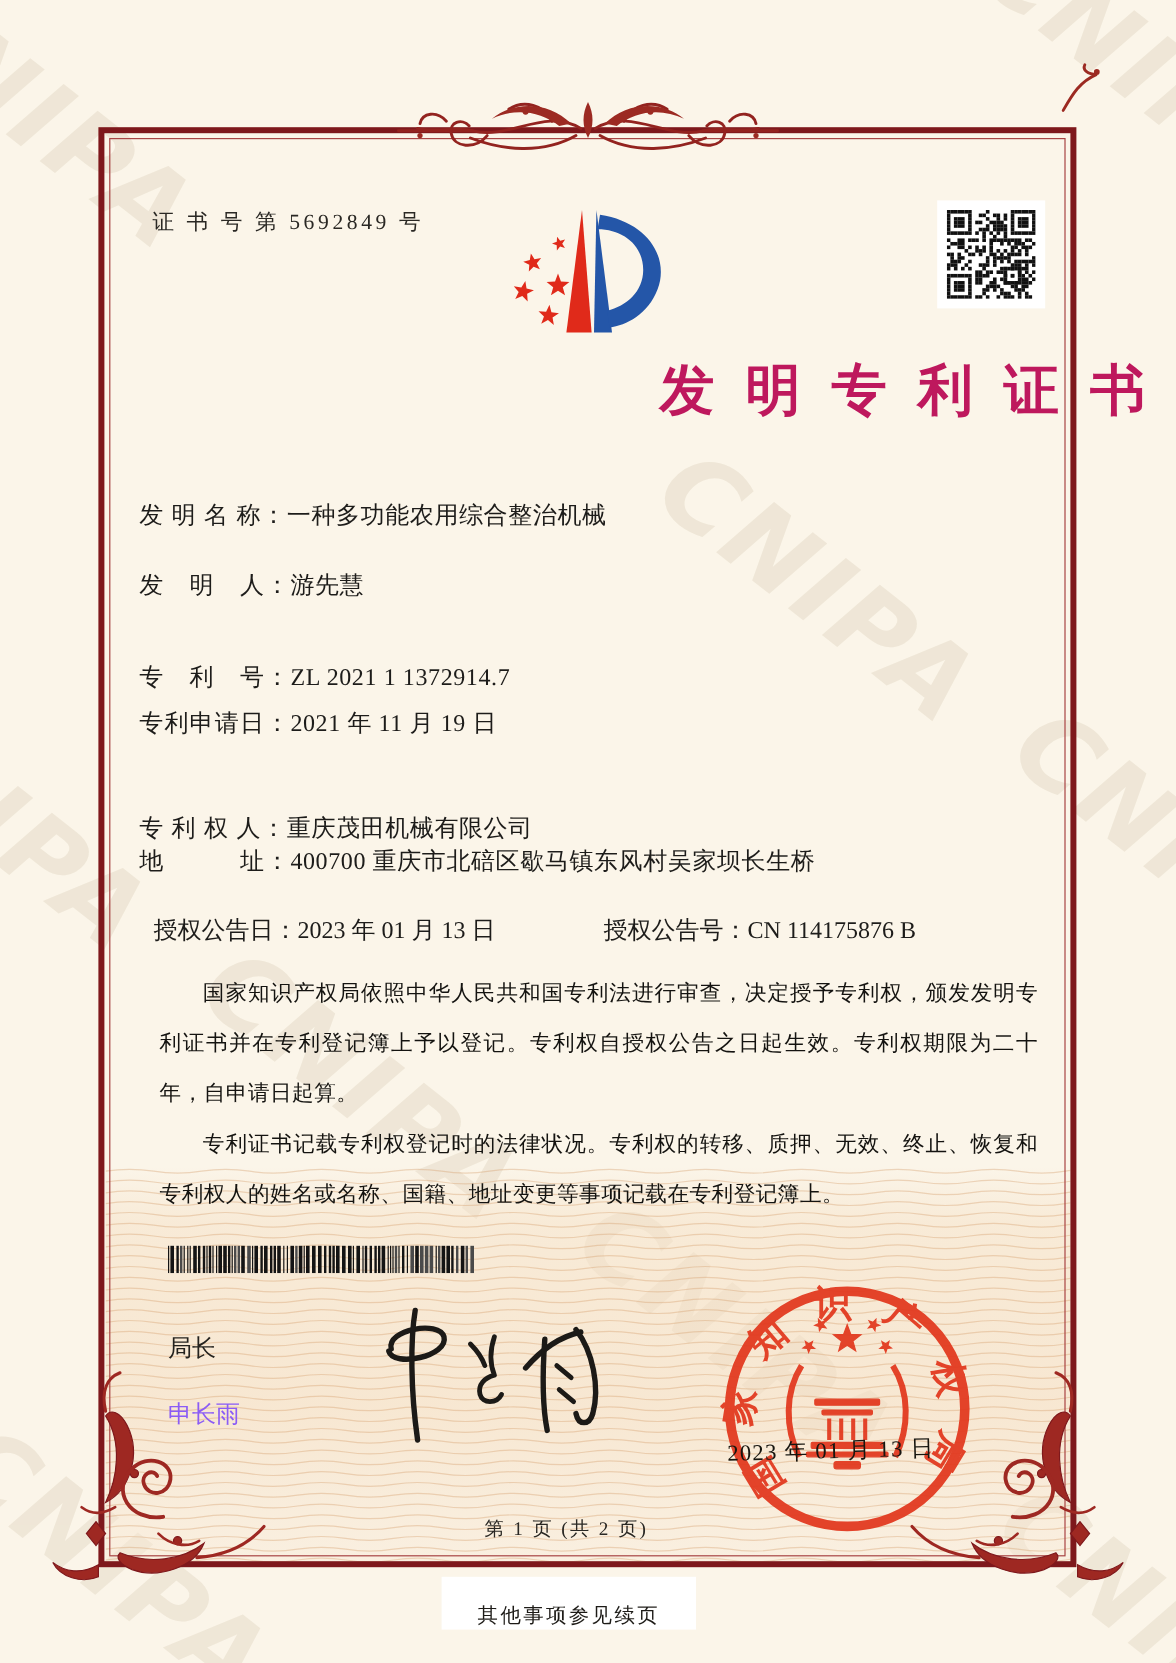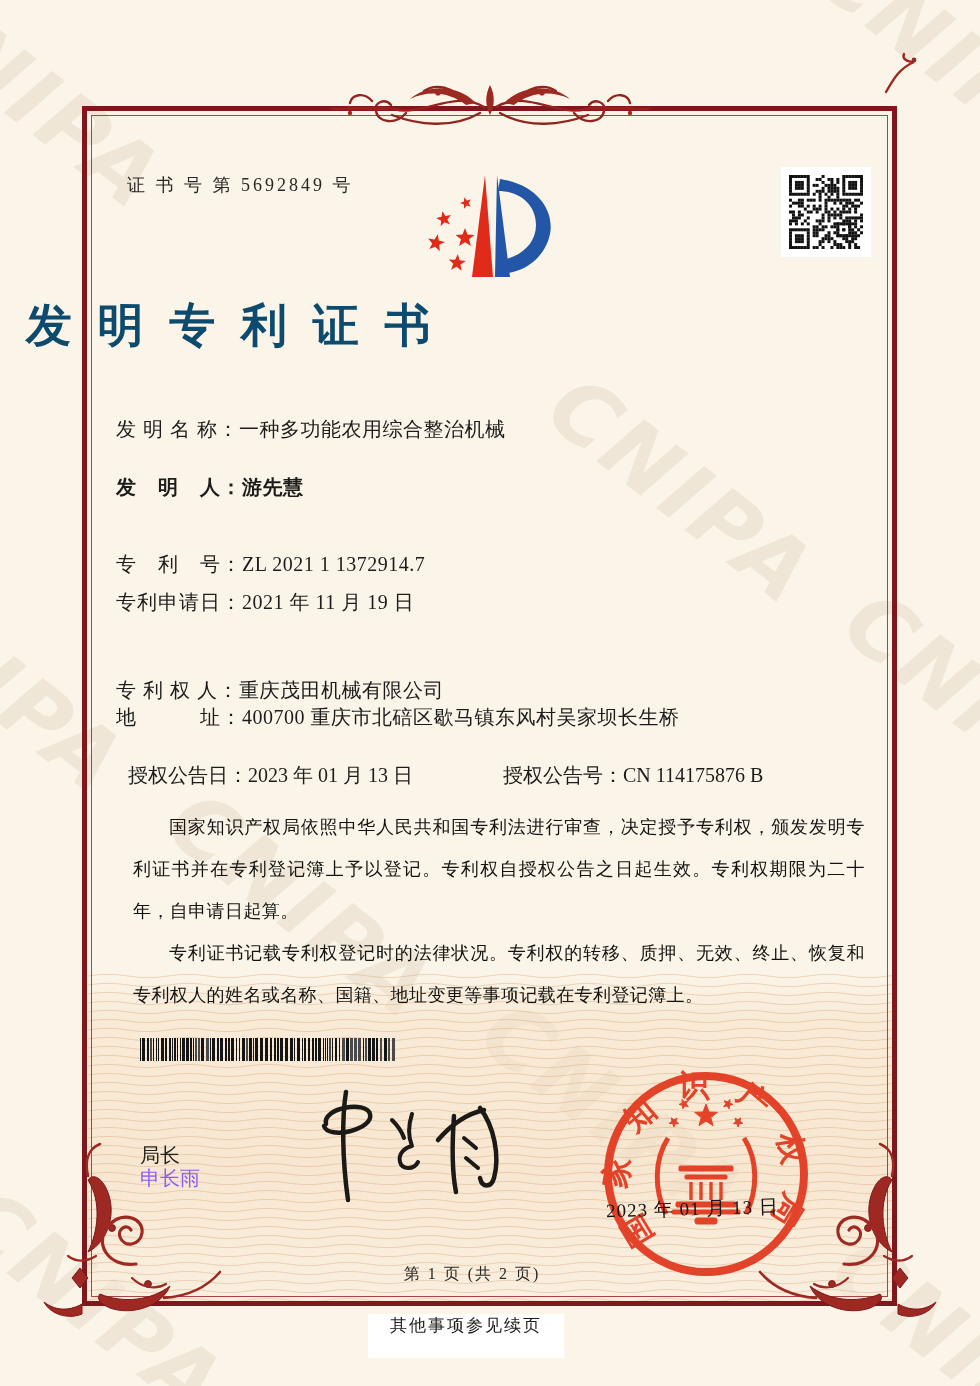--- a/index.html
+++ b/index.html
@@ -55,55 +55,55 @@
     font-size:18px; letter-spacing:3px; color:#2a2824;text-align:center;
   }
   .logo{position:absolute; left:424px; top:163px;}
   .qr-box{
     position:absolute; left:781px; top:167px; width:90px; height:90px;
     background:#fff;
   }
   .qr-box svg{position:absolute; left:8px; top:8px;}
   .doc-title{
     position:absolute; left:0; top:295px; width:100%;
-    text-align:left; font-size:46px; font-weight:bold;
+    text-align:right; font-size:46px; font-weight:bold;
     letter-spacing:.56em; padding-left:.56em; box-sizing:border-box;
-    color:#0c4a6e;
+    color:#be185d;
   }
   .field-row{position:absolute; left:116px; font-size:20px; white-space:nowrap;}
   .field-row .lbl{display:inline-block; min-width:94px; letter-spacing:1px;}
   .field-row .val{letter-spacing:.5px;}
-  .row-0{top:416px;} .row-1{top:474px;font-weight:bold;} .row-2{top:531px;margin-top:20px;}
+  .row-0{top:416px;} .row-1{top:474px;} .row-2{top:531px;margin-top:20px;}
   .row-3{top:589px;} .row-4{top:646px;margin-top:31px;} .row-5{top:704px;}
   .grant-row{position:absolute; left:128px; top:762px; font-size:20px; white-space:nowrap;}
   .grant-row .col2{position:absolute; left:375px; top:0; white-space:nowrap;}
   .paras{
     position:absolute; left:133px; top:806px; width:732px;
     font-size:18px; line-height:42px; text-align:justify;
     letter-spacing:.4px; color:#141310;
   }
   .paras p{margin:0; text-indent:2em;}
   .barcode{position:absolute; left:140px; top:1038px; width:258px; height:23px;}
-  .sign-title{position:absolute; left:140px; top:1142px; font-size:20px; font-family:"Liberation Sans","DejaVu Sans",sans-serif; color:#24221e;text-align:right;}
+  .sign-title{position:absolute; left:140px; top:1110px; font-size:20px; font-family:"Liberation Sans","DejaVu Sans",sans-serif; color:#24221e;text-align:right;}
   .sign-name {position:absolute; left:140px; top:1165px; font-size:20px; font-family:"Liberation Sans","DejaVu Sans",sans-serif; color:#8b5cf6;}
   .signature{position:absolute; left:288px; top:1082px;}
   .seal{position:absolute; left:600px; top:1068px; z-index:5;}
   .seal-date{
     position:absolute; left:606px; top:1196px; width:180px; z-index:6;
     font-size:19px; letter-spacing:1px; color:#17150f; white-space:nowrap;
     transform:rotate(-1.5deg);
   }
   .page-info{
     position:absolute; left:0; top:1264px; width:944px; text-align:center;
     font-size:16px; letter-spacing:2px; color:#2a2824;
   }
   .note-box{
-    position:absolute; left:368px; top:1314px; width:196px; height:44px;
+    position:absolute; left:368px; top:1314px; width:212px; height:44px;
     background:#ffffff; z-index:5;
-    display:flex; align-items:flex-start; justify-content:center;
+    display:flex; align-items:flex-end; justify-content:center;
   }
   .note-text{font-size:17px; letter-spacing:2px; color:#1d1b17;}
 </style>
 </head>
 <body>
 
 <div class="page">
 
   <span class="wm wm1">CNIPA</span>
   <span class="wm wm2">CNIPA</span>

